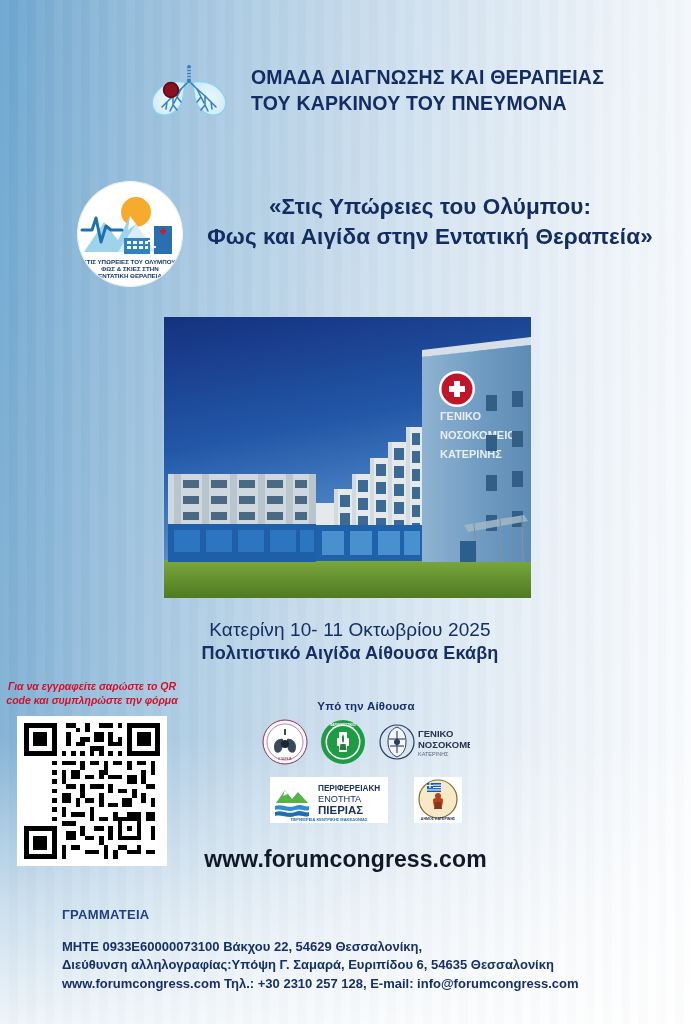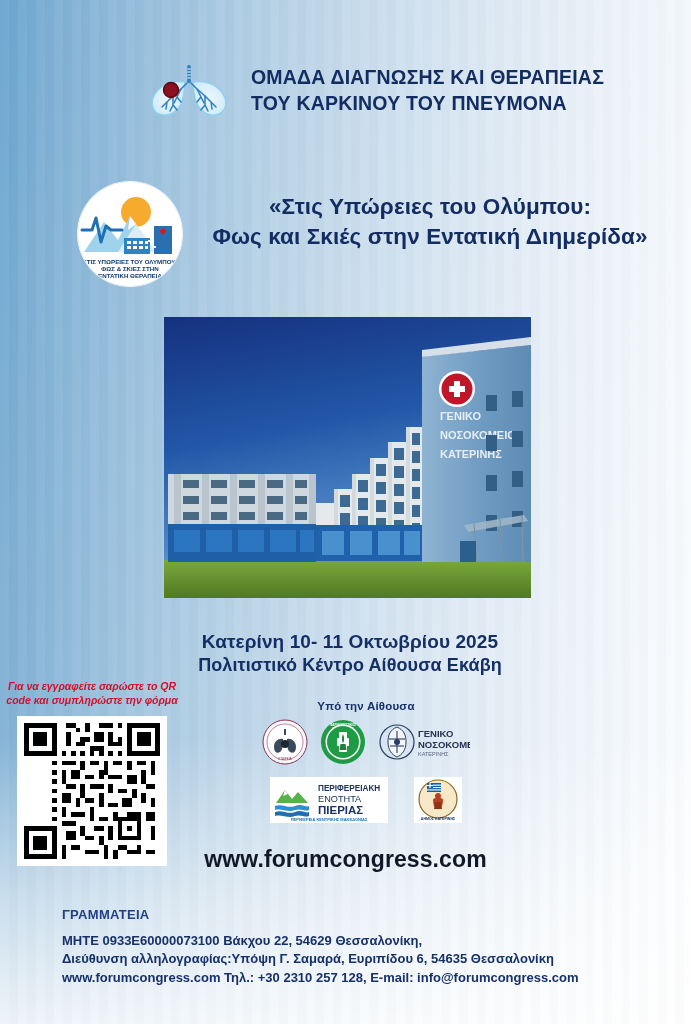--- a/index.html
+++ b/index.html
@@ -88,21 +88,21 @@
     overflow:hidden;
     background:#123a7a;
   }
   .photo svg{display:block;}
 
   
   .venue{
     position:absolute;left:150px;top:619px;width:400px;
     text-align:center;color:#142f66;
   }
-  .venue-l1{font-size:19px;font-weight:bold;letter-spacing:.1px;margin-top:12px;}
+  .venue-l1{font-size:19px;font-weight:normal;letter-spacing:.1px;}
   .venue-l2{font-size:18px;font-weight:bold;margin-top:2px;letter-spacing:.1px;}
   .venue-l3{font-size:13.5px;font-weight:bold;margin-top:3px;}
 
   
   .qr-block{position:absolute;left:6px;top:679px;width:172px;text-align:center;}
   .qr-caption{
     color:#d0112b;font-size:10.5px;font-weight:bold;line-height:1.35;
     white-space:pre-line;font-style:italic;
   }
   .qr-code{
@@ -126,21 +126,21 @@
     position:absolute;left:0;top:846px;width:691px;text-align:center;
     color:#111827;font-size:23px;font-weight:bold;letter-spacing:.1px;
   }
 
   
   .footer{position:absolute;left:62px;top:907px;width:620px;}
   .footer-label{color:#1f3f86;font-size:13px;font-weight:bold;letter-spacing:.3px;}
   .forum-logo{margin-top:6px;height:26px;}
   .forum-logo svg{display:block;}
   .footer-lines{
-    margin-top:10px;color:#16306a;font-size:13px;font-weight:bold;
+    margin-top:16px;color:#16306a;font-size:13px;font-weight:bold;
     line-height:1.42;white-space:pre-line;letter-spacing:0;
   }
 </style>
 </head>
 <body>
 
 <div class="poster">
 
   <div class="header">
     <div class="lung-wrap">
@@ -220,21 +220,21 @@
       </g>
 
       <text x="52" y="82" text-anchor="middle" font-family="Liberation Sans, sans-serif" font-size="6.2" font-weight="bold" fill="#123a77">ΣΤΙΣ ΥΠΩΡΕΙΕΣ ΤΟΥ ΟΛΥΜΠΟΥ:</text>
       <text x="52" y="89" text-anchor="middle" font-family="Liberation Sans, sans-serif" font-size="6.2" font-weight="bold" fill="#123a77">ΦΩΣ &amp; ΣΚΙΕΣ ΣΤΗΝ</text>
       <text x="52" y="96" text-anchor="middle" font-family="Liberation Sans, sans-serif" font-size="6.2" font-weight="bold" fill="#123a77">ΕΝΤΑΤΙΚΗ ΘΕΡΑΠΕΙΑ</text>
     </svg>
   </div>
 
   <div class="title-block">
     <div class="title-sub">«Στις Υπώρειες του Ολύμπου:
-Φως και Σκιές στην Εντατική Διημερίδα»</div>
+Φως και Αιγίδα στην Εντατική Θεραπεία»</div>
   </div>
 
   <div class="photo">
     <svg width="367" height="281" viewBox="0 0 367 281" aria-hidden="true">
       <defs>
         <linearGradient id="sky" x1="0" y1="0" x2="0.25" y2="1">
           <stop offset="0%" stop-color="#15317e"></stop>
           <stop offset="45%" stop-color="#2257a8"></stop>
           <stop offset="100%" stop-color="#6ea6d8"></stop>
         </linearGradient>
@@ -370,21 +370,21 @@
           </g>
         </g>
 
         <rect x="296" y="224" width="16" height="21" fill="#2a5f8e"></rect>
       </g>
     </svg>
   </div>
 
   <div class="venue">
     <div class="venue-l1">Κατερίνη 10- 11 Οκτωβρίου 2025</div>
-    <div class="venue-l2">Πολιτιστικό Κέντρο Αίθουσα Εκάβη</div>
+    <div class="venue-l2">Πολιτιστικό Αιγίδα Αίθουσα Εκάβη</div>
   </div>
 
   <div class="qr-block">
     <div class="qr-caption">Για να εγγραφείτε σαρώστε το QR
 code και συμπληρώστε την φόρμα</div>
     <div class="qr-code">
       <svg width="136" height="136" viewBox="0 0 29 29" shape-rendering="crispEdges" aria-hidden="true">
         <rect width="29" height="29" fill="#ffffff"></rect>
         <g fill="#000000">
 

